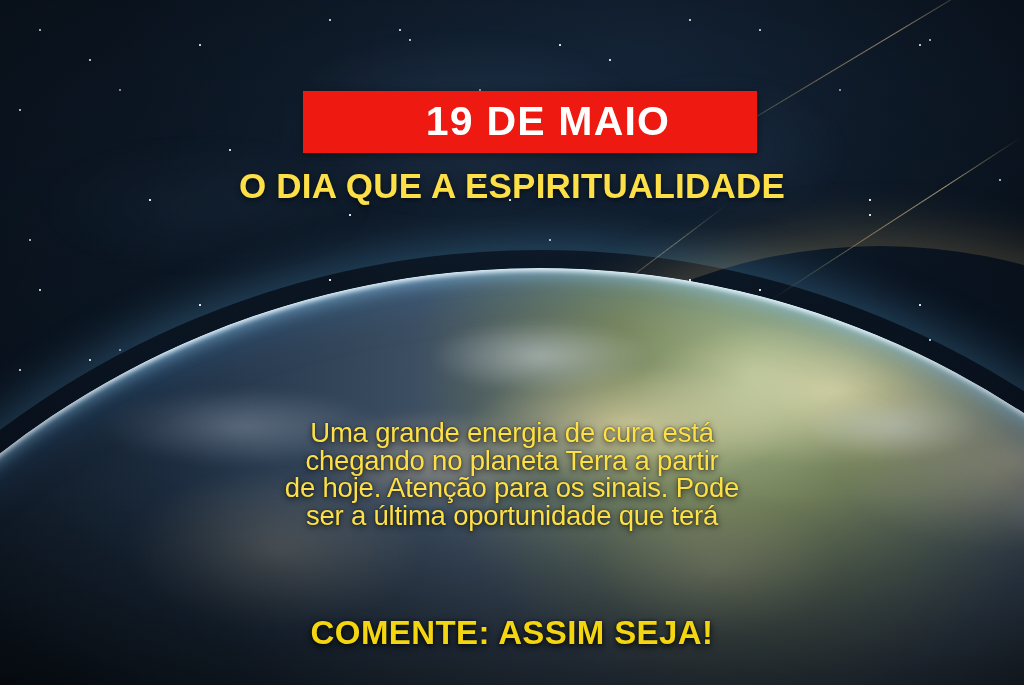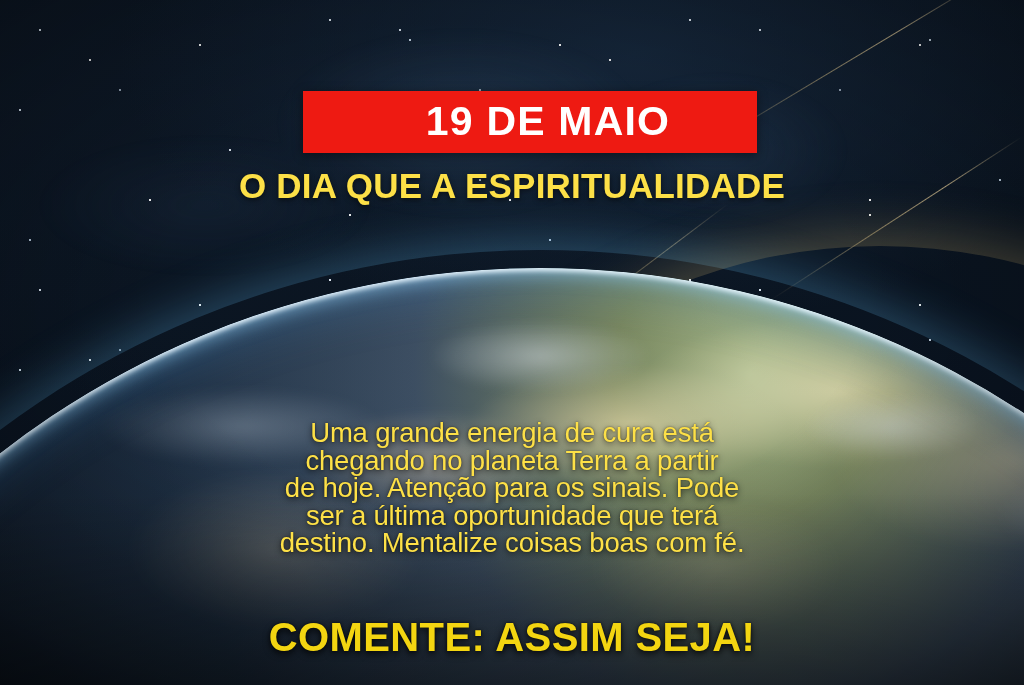--- a/index.html
+++ b/index.html
@@ -250,21 +250,21 @@
     text-shadow: 0 2px 6px rgba(0,0,0,0.72), 0 0 2px rgba(0,0,0,0.5);
   }
   .body-copy .bc-line { display: block; white-space: nowrap; }
 
   .cta {
     position: absolute;
     left: 0;
     right: 0;
     top: 615px;
     color: #f3d511;
-    font-size: 40px;
+    font-size: 33px;
     font-weight: bold;
     letter-spacing: 0.4px;
     line-height: 1.1;
     text-shadow: 0 3px 7px rgba(0,0,0,0.80), 0 0 3px rgba(0,0,0,0.6);
   }
 </style>
 </head>
 <body>
 
 <div id="poster">
@@ -299,21 +299,20 @@
 
     <div class="headline">
       <span class="hl-line">O DIA QUE A ESPIRITUALIDADE</span>
     </div>
 
     <div class="body-copy">
       <span class="bc-line">Uma grande energia de cura está</span>
       <span class="bc-line">chegando no planeta Terra a partir</span>
       <span class="bc-line">de hoje. Atenção para os sinais. Pode</span>
       <span class="bc-line">ser a última oportunidade que terá</span>
-      <span class="bc-line">destino. Mentalize coisas boas com fé.</span>
     </div>
 
     <div class="cta">
       <span>COMENTE: ASSIM SEJA!</span>
     </div>
 
   </div>
 </div>
 
 </body></html>

